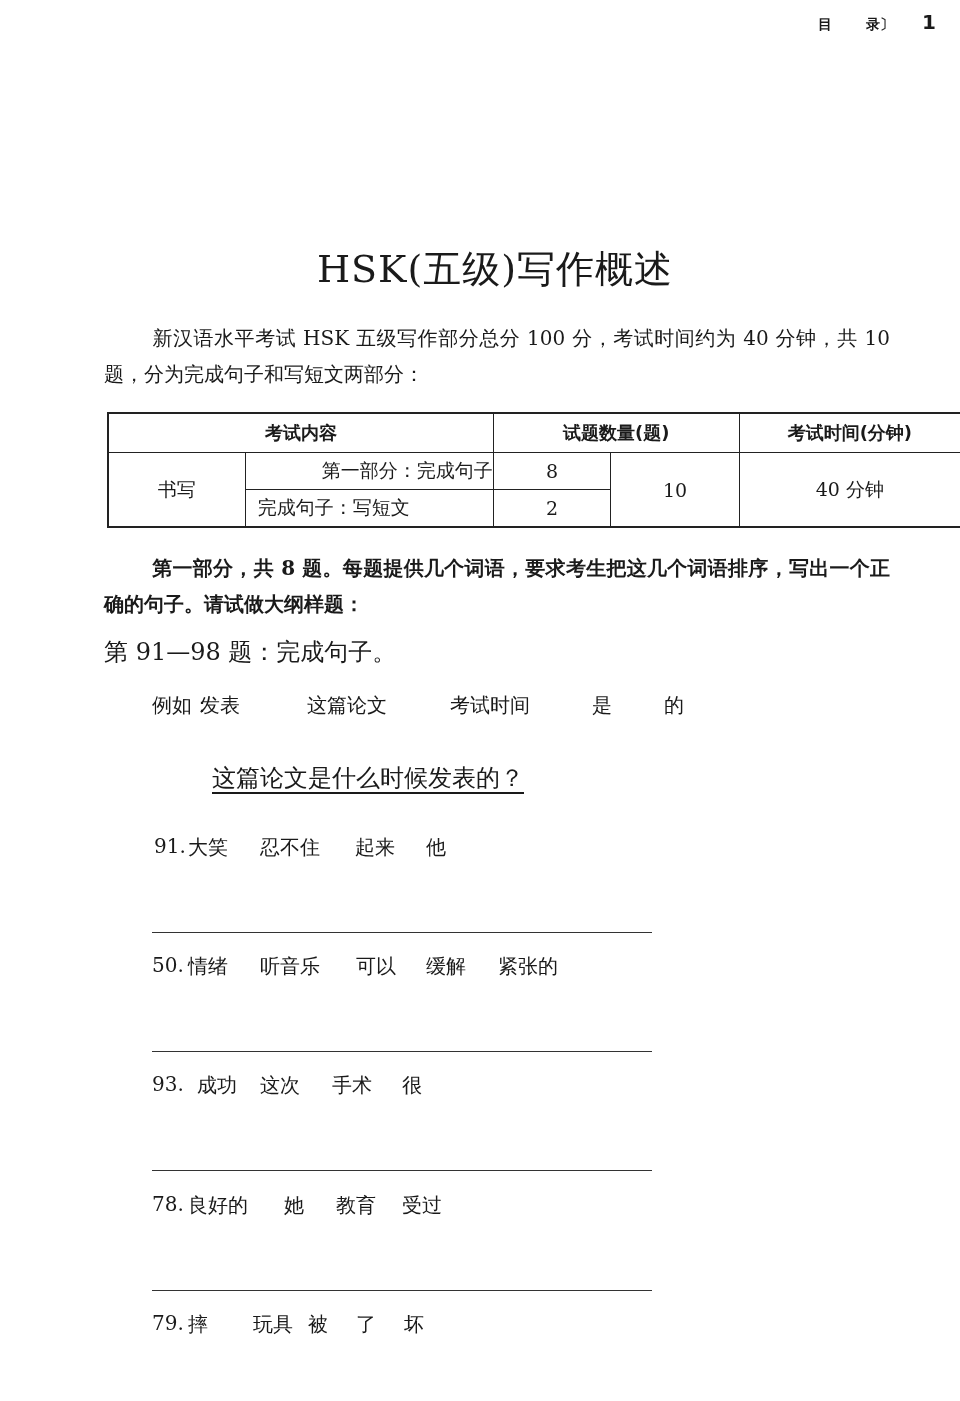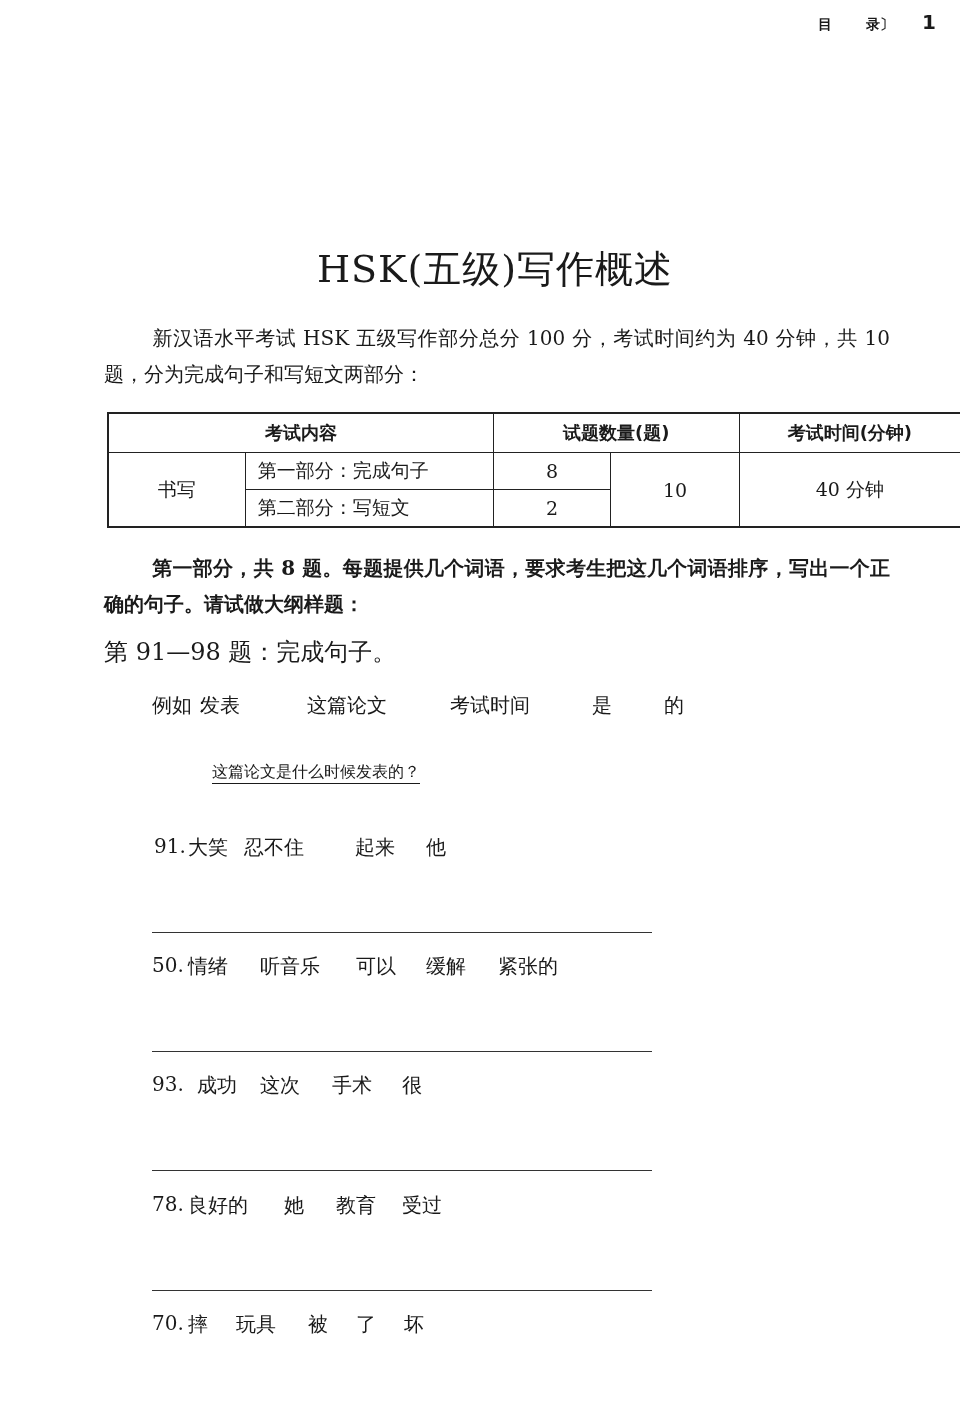--- a/index.html
+++ b/index.html
@@ -16,21 +16,21 @@
   .para .indent { display: inline-block; width: 48px; }
   .p1 { top: 320px; }
   .p2 { top: 550px; font-weight: bold; }
   table.overview { position: absolute; top: 412px; left: 107px; width: 855px; border-collapse: collapse; font-size: 19px; }
   table.overview td, table.overview th { border: 1.5px solid #222; text-align: center; height: 36px; padding: 0; font-weight: normal; }
   table.overview { border: 2.5px solid #222; }
   table.overview th { font-weight: bold; font-family: "DejaVu Sans", sans-serif; height: 38px; font-size: 18px; }
   .section-head { position: absolute; top: 636px; left: 104px; font-size: 24px; }
   .example { position: absolute; top: 692px; left: 152px; font-size: 20px; }
   .example span { position: absolute; white-space: nowrap; }
-  .answer { position: absolute; top: 762px; left: 212px; font-size: 16px; text-decoration: underline; text-underline-offset: 6px; white-space: nowrap; }
+  .answer { position: absolute; top: 762px; left: 212px; font-size: 24px; text-decoration: underline; text-underline-offset: 6px; white-space: nowrap; }
   .question { position: absolute; left: 152px; font-size: 20px; height: 30px; }
   .question span { position: absolute; white-space: nowrap; }
   .answer-line { position: absolute; left: 152px; width: 500px; border-top: 1.5px solid #333; }
 </style>
 </head>
 <body>
 
 <div class="header-toc">
   <span class="c1">目</span>
   <span class="c2">录〕</span>
@@ -50,27 +50,27 @@
       <col style="width:202px">
   </colgroup>
   <tbody>
       <tr>
     <th colspan="2">考试内容</th>
     <th colspan="2">试题数量(题)</th>
     <th>考试时间(分钟)</th>
   </tr>
   <tr>
     <td rowspan="2">书写</td>
-    <td style="text-align:left;padding-left:12px">第一部分：完成句子</td>
+    <td style="text-align:right;padding-left:12px">第一部分：完成句子</td>
     <td>8</td>
     <td rowspan="2">10</td>
     <td rowspan="2">40 分钟</td>
   </tr>
   <tr>
-    <td style="text-align:left;padding-left:12px">第二部分：写短文</td>
+    <td style="text-align:left;padding-left:12px">完成句子：写短文</td>
     <td>2</td>
   </tr>
 </tbody>
   </table>
 
 <div class="para p2"><span class="indent"></span><span>第一部分，共 8 题。每题提供几个词语，要求考生把这几个词语排序，写出一个正确的句子。请试做大纲样题：</span></div>
 
 <div class="section-head">第 91—98 题：完成句子。</div>
 
 <div class="example">
@@ -79,21 +79,21 @@
   <span style="left:155px">这篇论文</span>
   <span style="left:298px">考试时间</span>
   <span style="left:440px">是</span>
   <span style="left:512px">的</span>
 </div>
 <div class="answer">这篇论文是什么时候发表的？</div>
 
 <div class="question" style="top:834px">
   <span style="left:2px">91.</span>
   <span style="left:36px">大笑</span>
-  <span style="left:92px">忍不住</span>
+  <span style="left:108px">忍不住</span>
   <span style="left:203px">起来</span>
   <span style="left:274px">他</span>
 </div>
 <div class="answer-line" style="top:932px"></div>
 
 <div class="question" style="top:953px">
   <span style="left:0">50.</span>
   <span style="left:36px">情绪</span>
   <span style="left:108px">听音乐</span>
   <span style="left:204px">可以</span>
@@ -114,19 +114,19 @@
 <div class="question" style="top:1192px">
   <span style="left:0">78.</span>
   <span style="left:36px">良好的</span>
   <span style="left:132px">她</span>
   <span style="left:184px">教育</span>
   <span style="left:250px">受过</span>
 </div>
 <div class="answer-line" style="top:1290px"></div>
 
 <div class="question" style="top:1311px">
-  <span style="left:0">70.</span>
+  <span style="left:0">79.</span>
   <span style="left:36px">摔</span>
-  <span style="left:84px">玩具</span>
+  <span style="left:101px">玩具</span>
   <span style="left:156px">被</span>
   <span style="left:204px">了</span>
   <span style="left:252px">坏</span>
 </div>
 
 </body></html>

